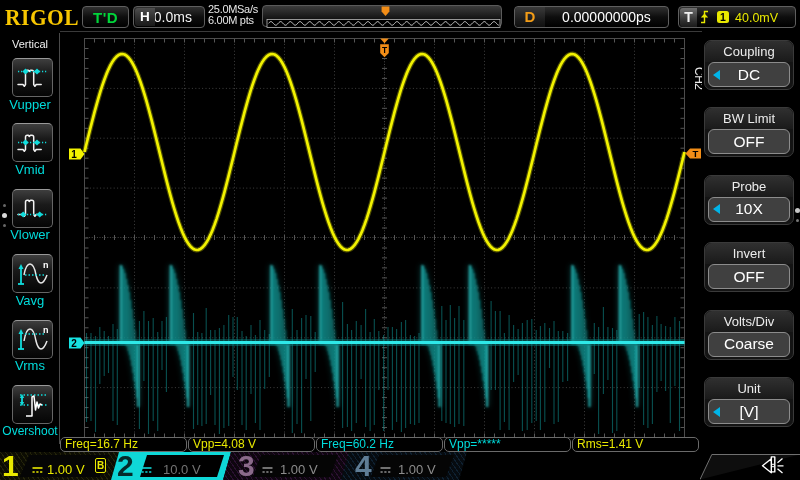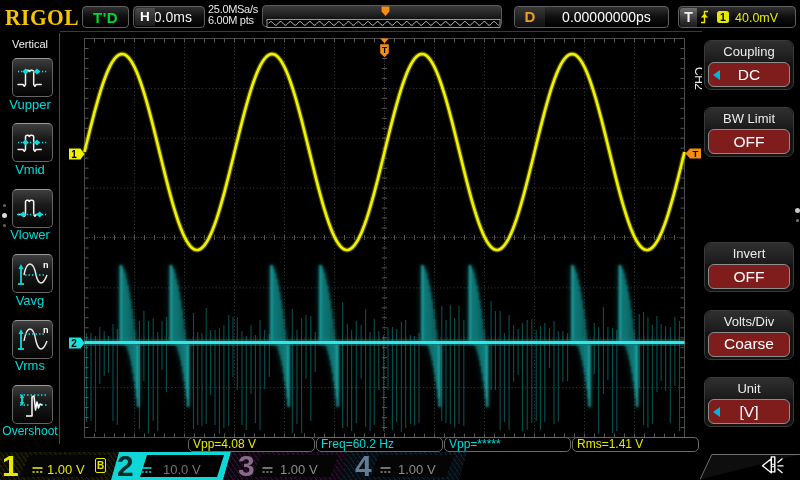--- a/index.html
+++ b/index.html
@@ -17,21 +17,21 @@
 #lmenu {position:absolute;left:0;top:30px;width:60px;height:414px;background:#000}
 #lmenu .title {position:absolute;top:8px;width:60px;text-align:center;color:#f0f0f0;font-size:11px}
 .lbtn {position:absolute;left:12px;width:41px;height:39px;background:linear-gradient(#3e3e3e,#1a1a1a 40%,#050505);border:1px solid #666;border-top-color:#999;border-radius:5px;display:flex;align-items:center;justify-content:center}
 .llab {position:absolute;left:0;width:60px;text-align:center;color:#00dcdc}
 #lsep {position:absolute;left:59px;top:33px;width:1px;height:411px;background:#4a4a4a}
 #ldots div {position:absolute;width:3px;height:3px;border-radius:3px;background:#666}
 
 #rmenu {position:absolute;left:702px;top:30px;width:98px;height:406px;background:#000;border-bottom-left-radius:10px}
 .mitem {position:absolute;left:2px;width:90px;height:50px;background:#141414;border:1px solid #3a3a3a;border-radius:7px}
 .mlabel {height:21px;line-height:21px;text-align:center;color:#ececec;font-size:13px;background:linear-gradient(#303030,#1a1a1a);border-radius:7px 7px 0 0}
-.mvalue {position:absolute;left:3px;right:3px;top:21px;bottom:2px;background:#7f1d1d;border:1px solid #8c8c8c;border-radius:6px;color:#fff;font-size:15.5px;display:flex;align-items:center;justify-content:center}
+.mvalue {position:absolute;left:3px;right:3px;top:21px;bottom:2px;background:#404040;border:1px solid #8c8c8c;border-radius:6px;color:#fff;font-size:15.5px;display:flex;align-items:center;justify-content:center}
 .tri {position:absolute;left:4px;top:50%;margin-top:-5px;width:0;height:0;border-top:5px solid transparent;border-bottom:5px solid transparent;border-right:7px solid #00b4e8}
 #ch2tab {position:absolute;left:692px;top:67px;color:#e8e8e8;font-size:12px;writing-mode:vertical-rl;letter-spacing:-0.5px}
 #rdots div {position:absolute;width:3px;height:3px;border-radius:3px;background:#777}
 
 .mbox {position:absolute;top:437px;width:127px;height:15px;background:#000;border:1px solid #6a6a6a;border-radius:5px;font-size:12px;line-height:13px;padding-left:4px}
 
 #bbar {position:absolute;left:0;top:452px;width:800px;height:28px;background:#000}
 .chzone {position:absolute;top:0;height:28px}
 .chd {position:absolute;top:-1px;font-size:30px;font-weight:bold;line-height:29px}
 .chbox {position:absolute;top:3px;height:22px;background:#050505}
@@ -874,20 +874,27 @@
           <span class="tri"></span>
           <span>DC</span>
         </div>
 </div>
 <div class="mitem" style="top:77.4px">
 <div class="mlabel">BW Limit</div>
 <div class="mvalue">
           <span>OFF</span>
         </div>
 </div>
+<div class="mitem" style="top:144.8px">
+<div class="mlabel">Probe</div>
+<div class="mvalue">
+          <span class="tri"></span>
+          <span>10X</span>
+        </div>
+</div>
 <div class="mitem" style="top:212.2px">
 <div class="mlabel">Invert</div>
 <div class="mvalue">
           <span>OFF</span>
         </div>
 </div>
 <div class="mitem" style="top:347.0px">
 <div class="mlabel">Unit</div>
 <div class="mvalue">
           <span class="tri"></span>
@@ -898,20 +905,21 @@
 <div class="mlabel">Volts/Div</div>
 <div class="mvalue">
           <span>Coarse</span>
         </div>
 </div>
 </div>
 <div id="rdots">
       <div style="top:208px;left:794.5px;width:5px;height:5px;background:#c8c8c8"></div>
       <div style="top:219px;left:795.5px"></div>
     </div>
+<div class="mbox" style="left:60px;color:#e8e800">Freq=16.7 Hz</div>
 <div class="mbox" style="left:188px;color:#e8e800">Vpp=4.08 V</div>
 <div class="mbox" style="left:316px;color:#00dcdc">Freq=60.2 Hz</div>
 <div class="mbox" style="left:444px;color:#00dcdc">Vpp=*****</div>
 <div class="mbox" style="left:572px;color:#e8e800">Rms=1.41 V</div>
 <div id="bbar">
 <div class="chzone" style="left:0;width:119px;background:repeating-linear-gradient(55deg,#23230a 0 1px,#0c0c03 1px 4px);clip-path:polygon(0 0,119px 0,111px 100%,0 100%)"></div>
 <div class="chzone" style="left:111px;width:120px;background:#0fd7d7;clip-path:polygon(8px 0,120px 0,112px 100%,0 100%)"></div>
 <div class="chzone" style="left:223px;width:126px;background:repeating-linear-gradient(55deg,#2a1030 0 1px,#0e060f 1px 4px);clip-path:polygon(8px 0,126px 0,118px 100%,0 100%)"></div>
 <div class="chzone" style="left:341px;width:126px;background:repeating-linear-gradient(55deg,#0e2030 0 1px,#060b10 1px 4px);clip-path:polygon(8px 0,126px 0,118px 100%,0 100%)"></div>
 <div class="chd" style="left:2px;color:#e8e800">1</div>

